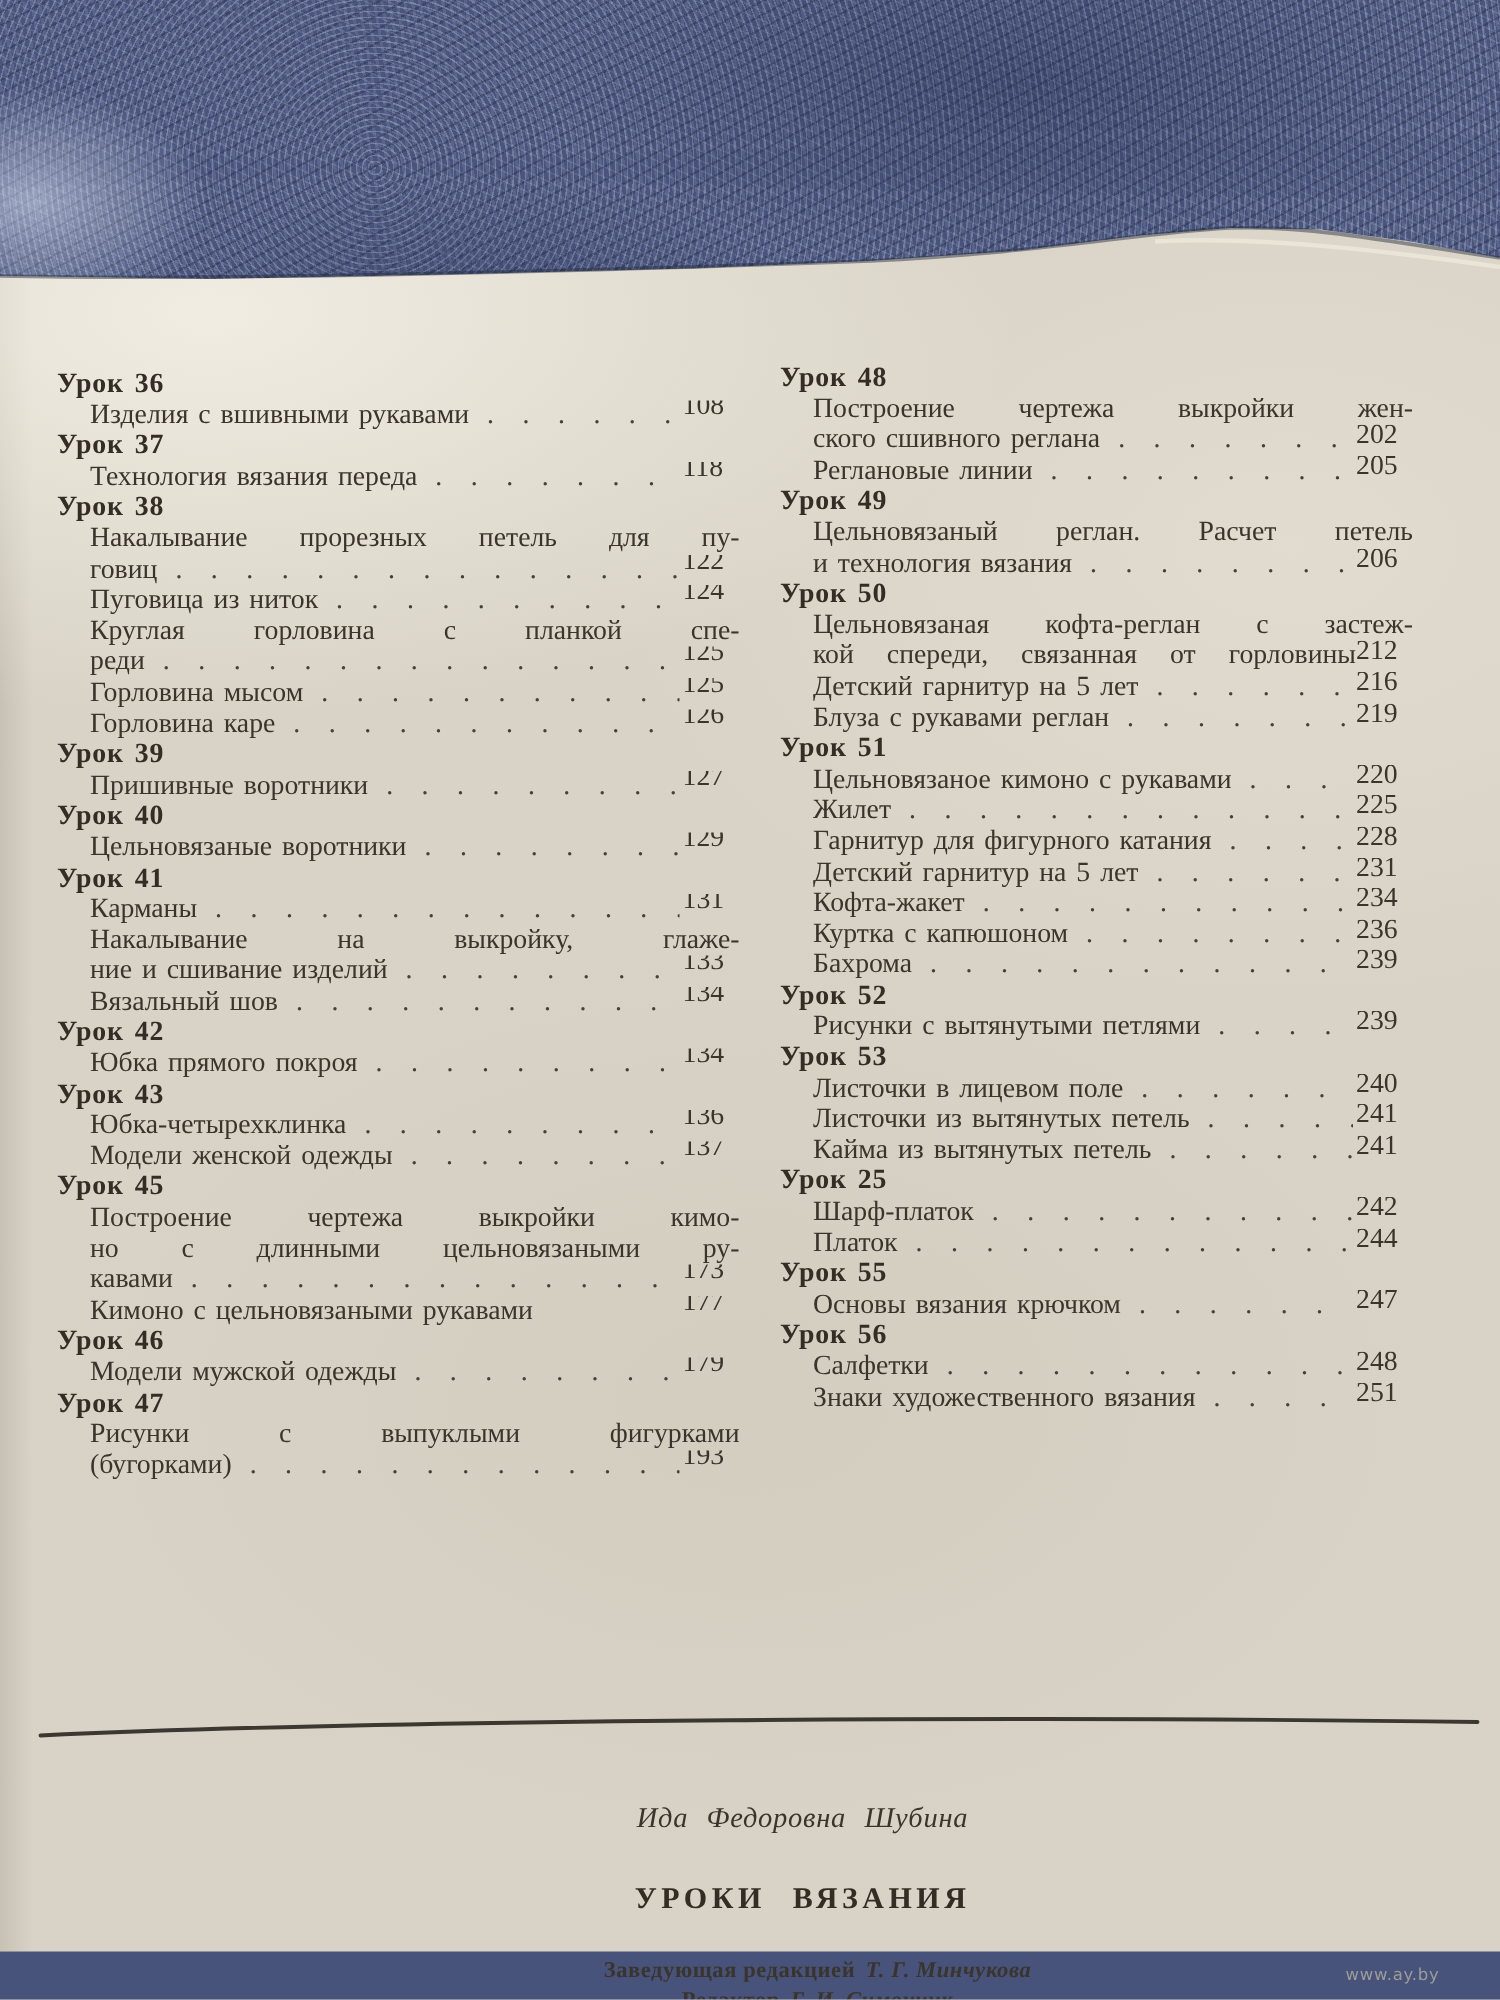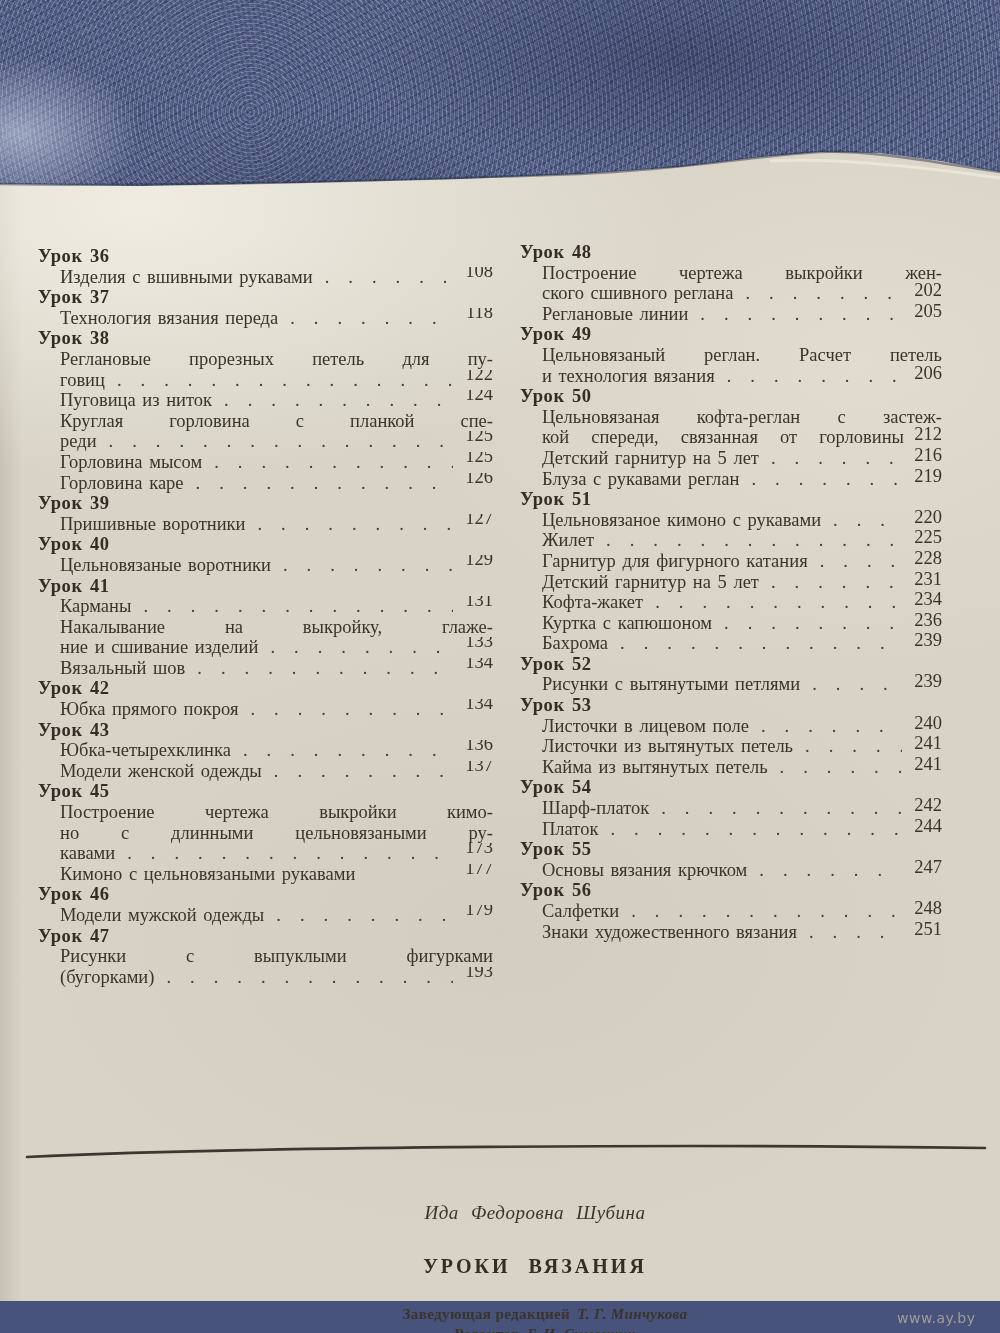--- a/index.html
+++ b/index.html
@@ -42,35 +42,35 @@
   .col-left {left:38px; top:246px;width:455px;--pgraise:-6px;}
   .col-right{left:520px;top:242px;width:422px;--pgraise:-3px;}
   .line{display:flex;align-items:baseline;overflow:hidden;height:20.6px;}
   .lesson{font-weight:bold;color:#332d25;letter-spacing:0.6px;}
   .item{padding-left:22px;}
   .t{flex:none;white-space:nowrap;}
   .t.j{flex:1 1 auto;white-space:normal;text-align:justify;text-align-last:justify;}
   .dots{flex:1 1 0;min-width:0;overflow:hidden;white-space:nowrap;
         letter-spacing:19px;margin-left:12px;margin-right:2px;color:#45403а;color:#454038;}
   .spacer{flex:1 1 auto;}
-  .pg{flex:none;min-width:38px;text-align:right;position:relative;top:var(--pgraise);}
+  .pg{flex:none;min-width:38px;position:relative;top:var(--pgraise);}
   
   .rule-svg{position:absolute;left:0;top:1140px;width:1000px;height:30px;}
   
   .colophon{position:absolute;left:0;top:1202px;width:1070px;text-align:center;color:#3a342c;}
   .author{font-style:italic;font-size:19px;line-height:22px;word-spacing:7px;letter-spacing:0.5px;}
   .booktitle{margin-top:30px;font-weight:bold;font-size:20px;line-height:24px;
              letter-spacing:3px;word-spacing:10px;color:#332d25;}
   .credits{margin-top:27px;font-size:15px;line-height:19.5px;font-weight:bold;letter-spacing:0.4px;}
   .credit .role{margin-right:7px;margin-left:20px;}
   .credit .cname{font-style:italic;}
   
   .watermark{position:absolute;left:897px;top:1310px;
     font-family:"DejaVu Sans","Liberation Sans",sans-serif;
-    font-size:14px;color:#9d9d98;letter-spacing:0.5px;}
+    font-size:11px;color:#9d9d98;letter-spacing:0.5px;}
 </style>
 </head>
 <body>
 
 <div class="fabric"></div>
 
 <div class="paper">
   <div class="col col-left">
       <div class="line lesson">
         <span class="t">Урок 36</span>
@@ -85,21 +85,21 @@
       </div>
       <div class="line item">
         <span class="t">Технология вязания переда</span>
         <span class="dots">................................................................................</span>
         <span class="pg">118</span>
       </div>
       <div class="line lesson">
         <span class="t">Урок 38</span>
       </div>
       <div class="line item">
-        <span class="t j">Реглановые прорезных петель для пу-</span>
+        <span class="t j">Накалывание прорезных петель для пу-</span>
       </div>
       <div class="line item">
         <span class="t">говиц</span>
         <span class="dots">................................................................................</span>
         <span class="pg">122</span>
       </div>
       <div class="line item">
         <span class="t">Пуговица из ниток</span>
         <span class="dots">................................................................................</span>
         <span class="pg">124</span>
@@ -325,21 +325,21 @@
         <span class="t">Листочки из вытянутых петель</span>
         <span class="dots">................................................................................</span>
         <span class="pg">241</span>
       </div>
       <div class="line item">
         <span class="t">Кайма из вытянутых петель</span>
         <span class="dots">................................................................................</span>
         <span class="pg">241</span>
       </div>
       <div class="line lesson">
-        <span class="t">Урок 54</span>
+        <span class="t">Урок 25</span>
       </div>
       <div class="line item">
         <span class="t">Шарф-платок</span>
         <span class="dots">................................................................................</span>
         <span class="pg">242</span>
       </div>
       <div class="line item">
         <span class="t">Платок</span>
         <span class="dots">................................................................................</span>
         <span class="pg">244</span>

